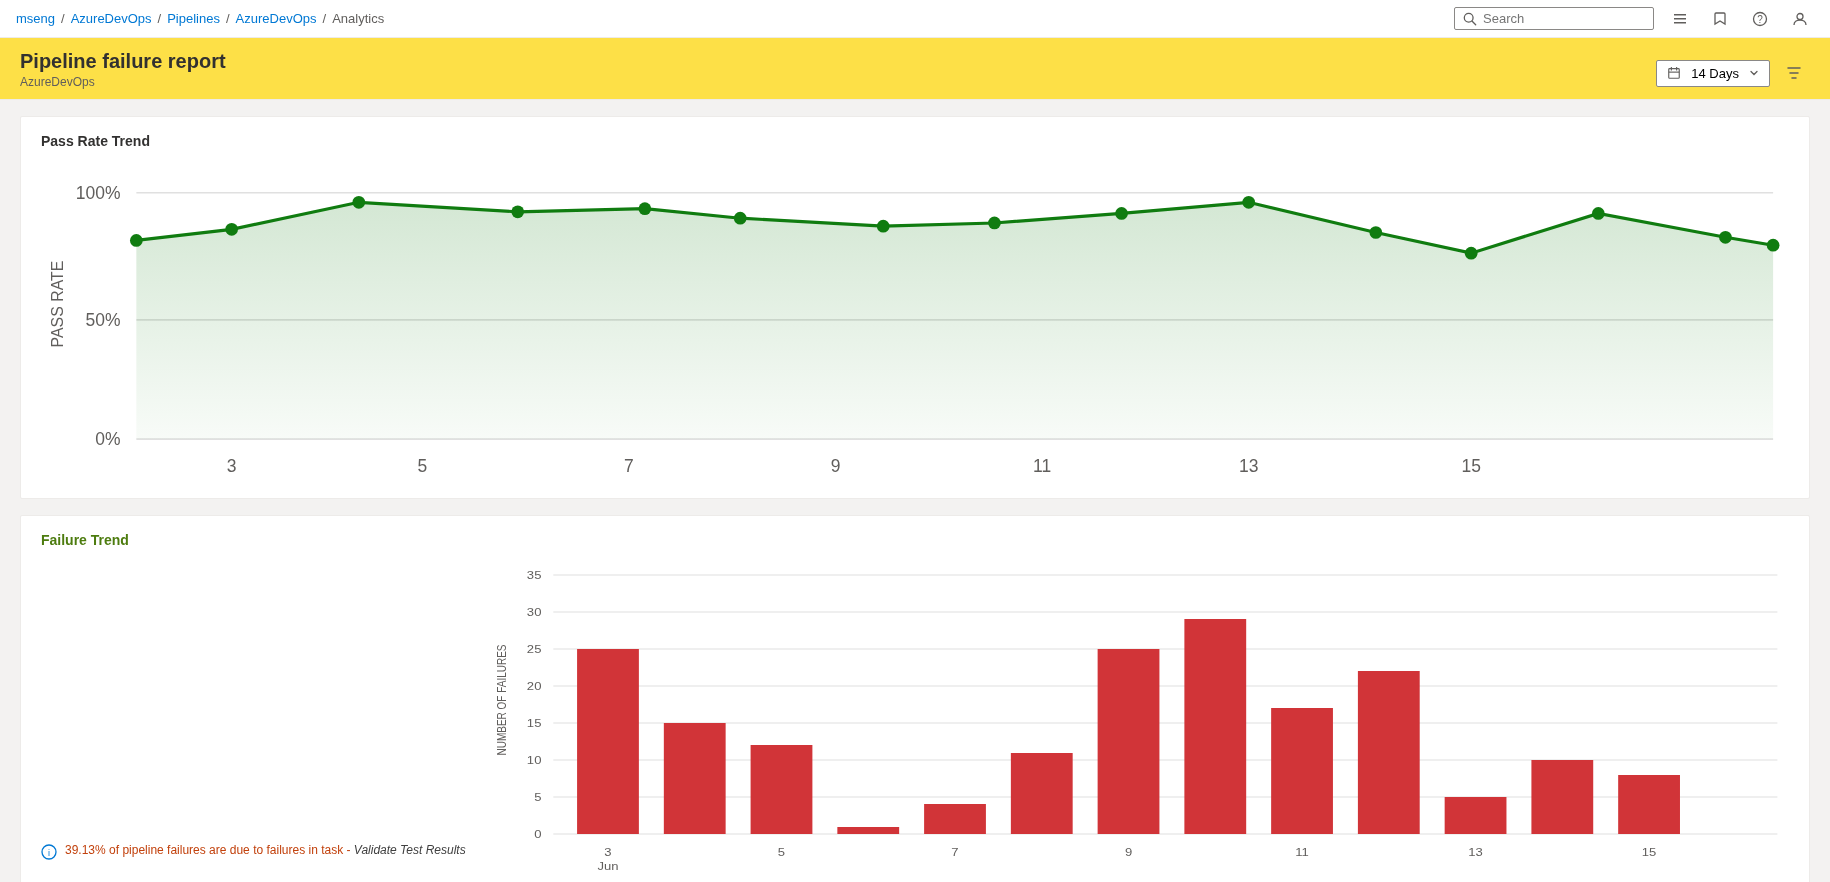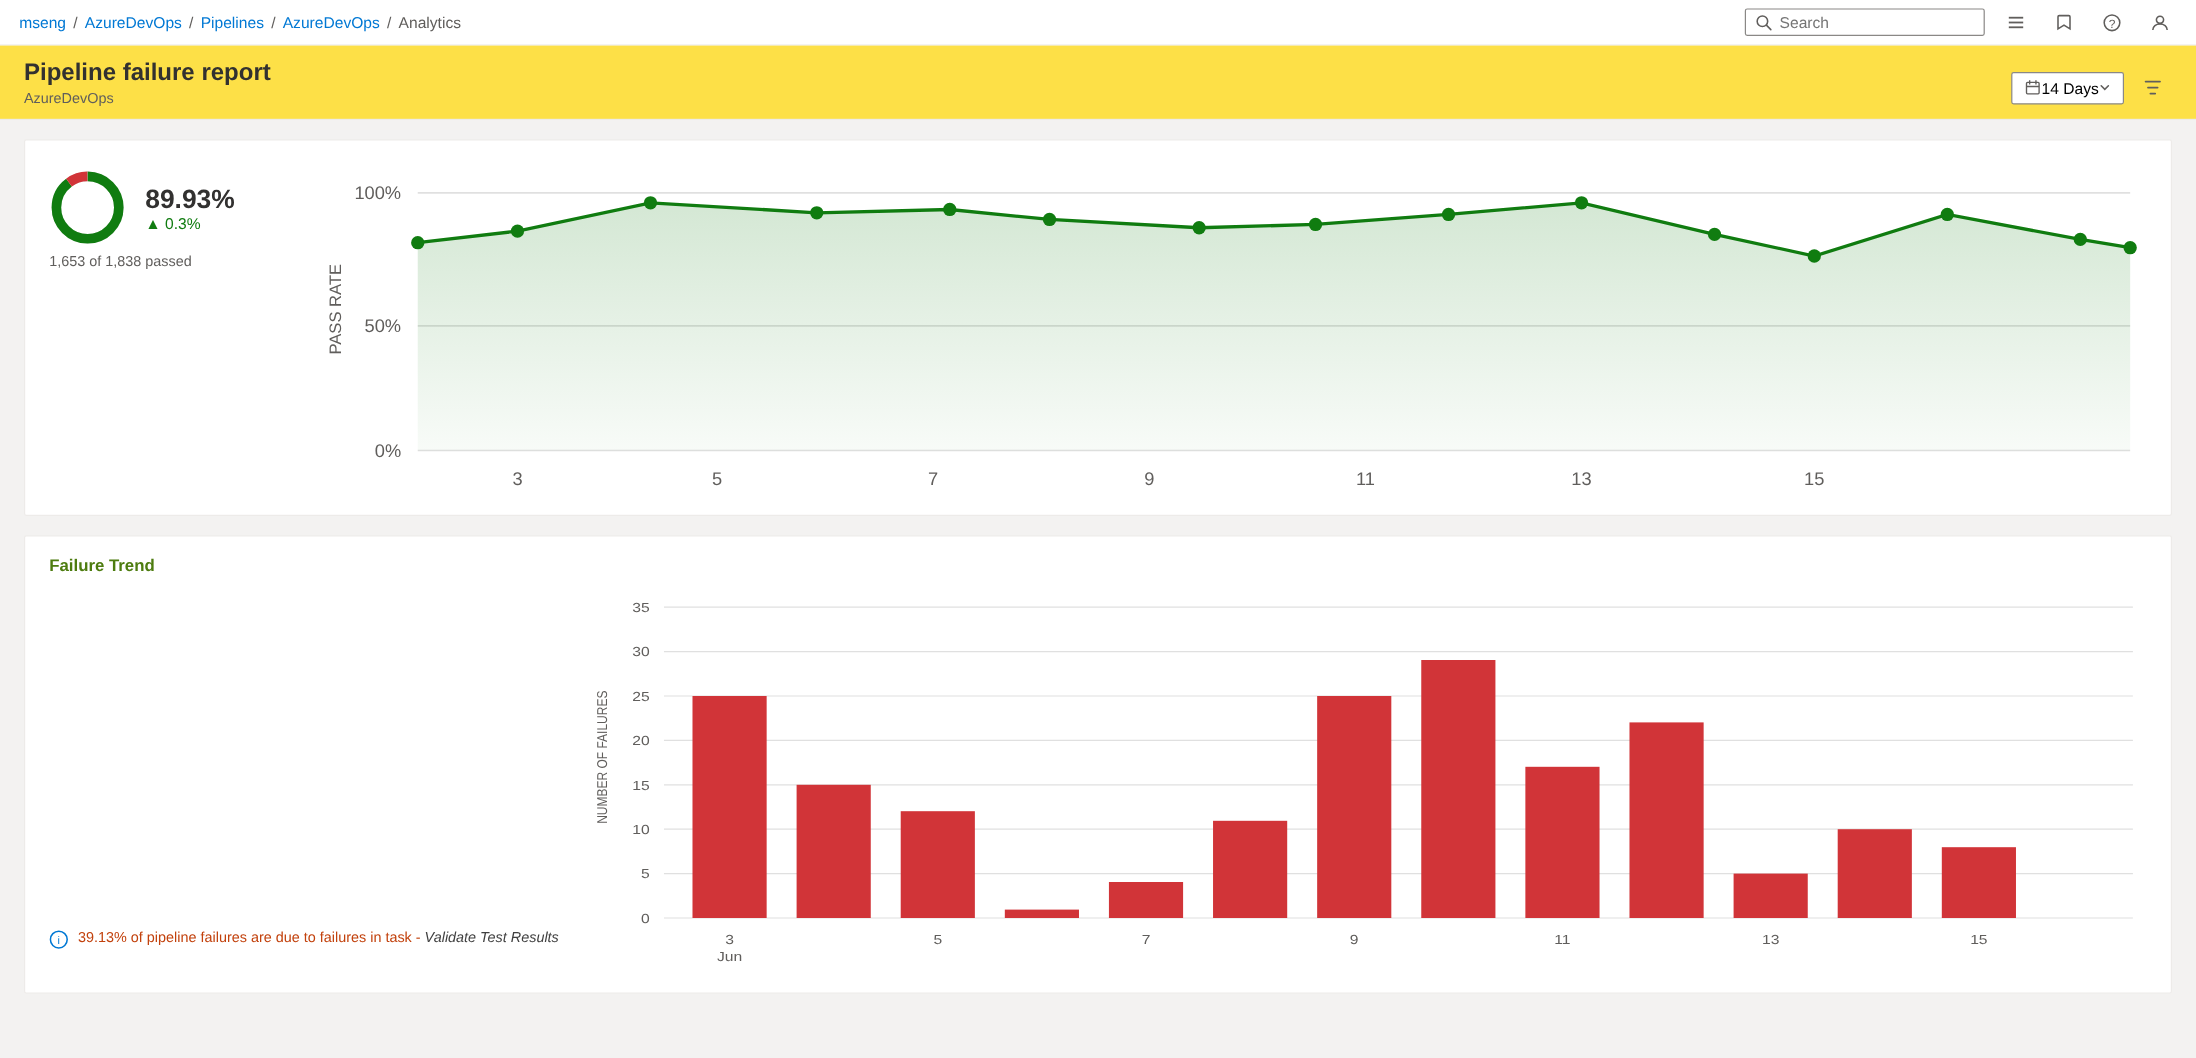--- a/index.html
+++ b/index.html
@@ -32,21 +32,21 @@
       background: #fde047; padding: 12px 20px 10px;
       border-bottom: 1px solid #edebe9;
       display: flex; align-items: flex-end; justify-content: space-between;
     }
     .page-title { font-size: 20px; font-weight: 600; color: #323130; }
     .page-subtitle { font-size: 12px; color: #605e5c; margin-top: 2px; }
     .date-filter {
       display: flex; align-items: center; gap: 8px;
     }
     .date-btn {
-      display: flex; align-items: center; gap: 0;
+      display: flex; align-items: center; gap: 10px;
       border: 1px solid #8a8886; border-radius: 2px;
       padding: 5px 10px; background: #fff; cursor: pointer; font-size: 13px;
     }
     .filter-btn {
       width: 32px; height: 32px; display: flex; align-items: center; justify-content: center;
       border: none; background: transparent; cursor: pointer; color: #605e5c; font-size: 16px;
     }
 
     
     .main-content { padding: 16px 20px; display: flex; flex-direction: column; gap: 16px; }
@@ -151,38 +151,22 @@
       <svg width="16" height="16" viewBox="0 0 16 16" fill="none">
           <path d="M2 3h12M4 8h8M6 13h4" stroke="#605e5c" stroke-width="1.5" stroke-linecap="round"></path>
         </svg>
     </button>
   </div>
 </div>
 
 <div class="main-content">
 
   <div class="card">
+    <div class="card-title">Pass Rate Trend</div>
     <div class="pass-rate-content">
-      <div class="pass-rate-left">
-        <div class="donut-container">
-          <svg class="donut-svg" viewBox="0 0 64 64">
-
-            <circle cx="32" cy="32" r="26" fill="none" stroke="#e0e0e0" stroke-width="8"></circle>
-
-            <circle cx="32" cy="32" r="26" fill="none" stroke="#107c10" stroke-width="8" stroke-dasharray="146.5 163.4" stroke-dashoffset="0" transform="rotate(-90 32 32)"></circle>
-
-            <circle cx="32" cy="32" r="26" fill="none" stroke="#d13438" stroke-width="8" stroke-dasharray="16.4 293.5" stroke-dashoffset="-146.5" transform="rotate(-90 32 32)"></circle>
-          </svg>
-          <div>
-            <div class="pass-rate-pct">89.93%</div>
-            <div class="pass-rate-delta">▲ 0.3%</div>
-          </div>
-        </div>
-        <div class="pass-rate-sub">1,653 of 1,838 passed</div>
-      </div>
       <div class="chart-area">
         <svg class="line-chart-svg" viewBox="0 0 1100 200" preserveAspectRatio="none">
           <defs>
             <linearGradient id="greenFade" x1="0" y1="0" x2="0" y2="1">
               <stop offset="0%" stop-color="#107c10" stop-opacity="0.18"></stop>
               <stop offset="100%" stop-color="#107c10" stop-opacity="0.03"></stop>
             </linearGradient>
           </defs>
 
           <line x1="60" y1="20" x2="1090" y2="20" stroke="#e0e0e0" stroke-width="1"></line>

